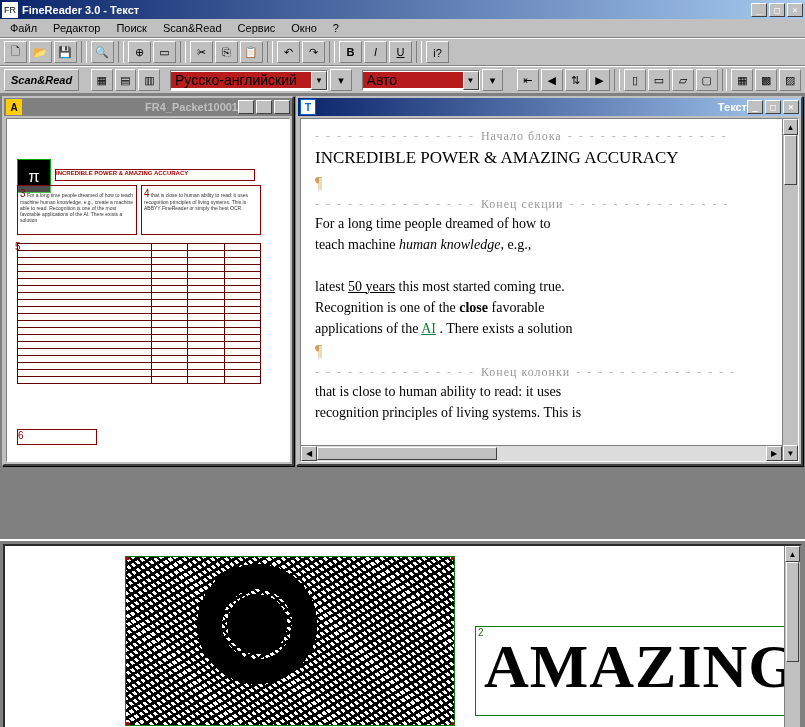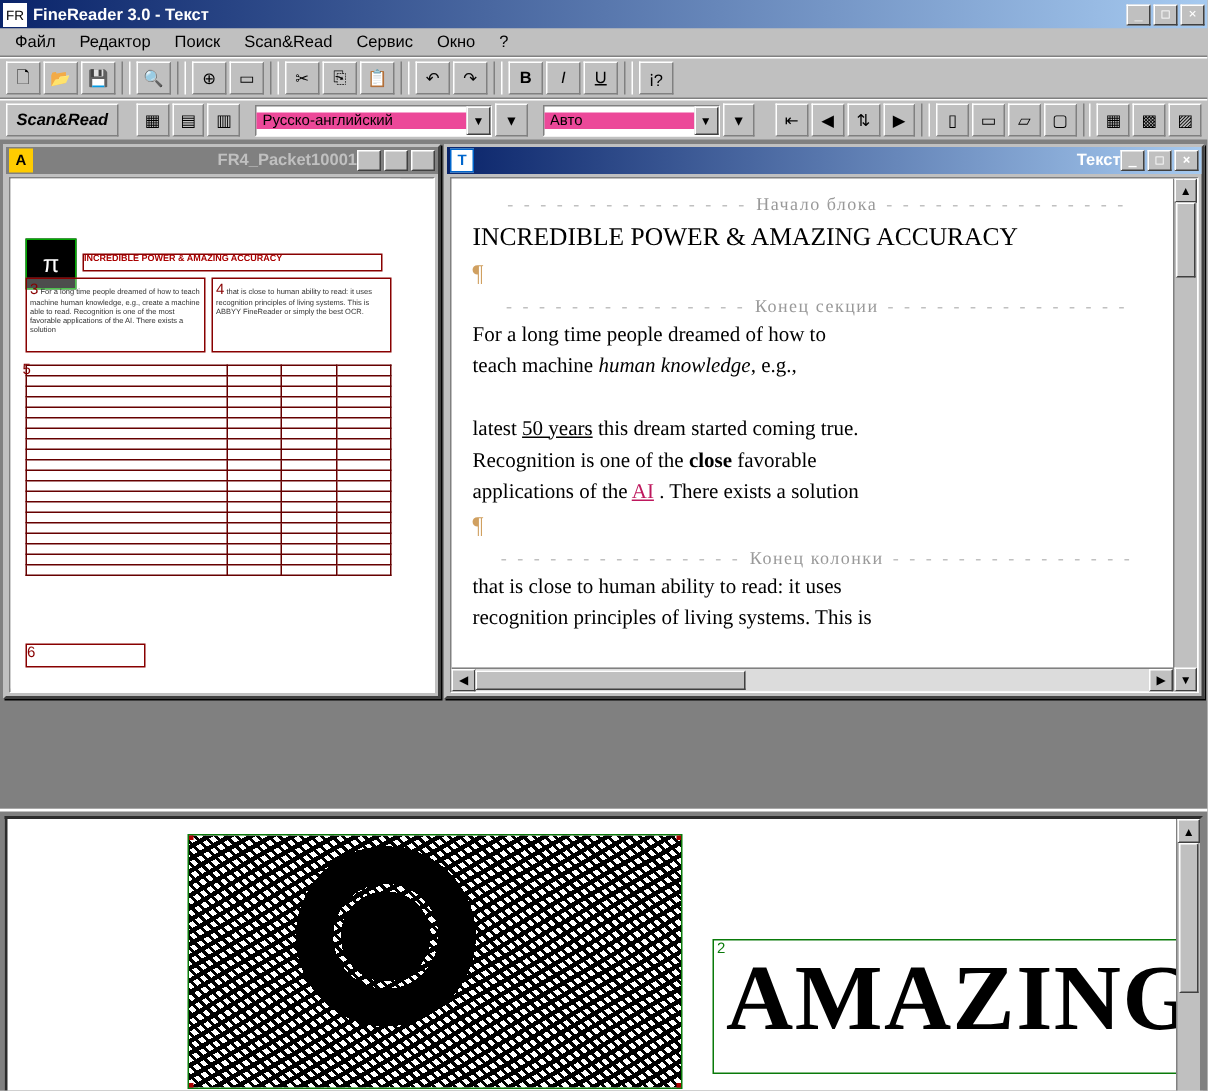--- a/index.html
+++ b/index.html
@@ -15,21 +15,21 @@
 
 .menubar { background: #c0c0c0; height: 19px; display: flex; align-items: center; padding: 0 2px; border-bottom: 1px solid #808080; }
 .menuitem { padding: 2px 8px; cursor: default; }
 
 
 .toolbar { background: #c0c0c0; height: 28px; display: flex; align-items: center; padding: 2px 4px; gap: 2px; border-top: 1px solid #fff; border-bottom: 1px solid #808080; }
 .toolbtn { width: 23px; height: 22px; background: #c0c0c0; border: 1px solid; border-color: #fff #808080 #808080 #fff; display: flex; align-items: center; justify-content: center; font-size: 11px; cursor: default; }
 .toolsep { width: 6px; height: 22px; border-left: 1px solid #808080; border-right: 1px solid #fff; margin: 0 2px; }
 .scanread-btn { height: 22px; padding: 0 6px; background: #c0c0c0; border: 1px solid; border-color: #fff #808080 #808080 #fff; font-style: italic; font-weight: bold; font-size: 11px; display: flex; align-items: center; cursor: default; }
 .combo { height: 21px; background: white; border: 1px solid; border-color: #808080 #fff #fff #808080; display: flex; align-items: center; }
-.combo input { border: none; outline: none; padding: 0 4px; font-size: 10px; background: #ec4899; }
+.combo input { border: none; outline: none; padding: 0 4px; font-size: 14px; background: #b91c1c; }
 .combo .dropbtn { width: 16px; height: 19px; background: #c0c0c0; border: 1px solid; border-color: #fff #404040 #404040 #fff; display: flex; align-items: center; justify-content: center; font-size: 8px; }
 
 
 .mdi { background: #808080; height: 445px; position: relative; padding: 2px; display: flex; gap: 2px; }
 
 
 .childwin { background: #c0c0c0; border: 2px solid; border-color: #c0c0c0 #404040 #404040 #c0c0c0; display: flex; flex-direction: column; box-shadow: 1px 1px 0 #000; }
 .childwin.active .childtitle { background: linear-gradient(to right, #0a246a, #a6caf0); color: white; }
 .childwin.inactive .childtitle { background: #808080; color: #c0c0c0; }
 .childtitle { height: 18px; display: flex; align-items: center; padding: 0 2px; font-weight: bold; font-size: 11px; }
@@ -41,29 +41,29 @@
 .scanpreview { width: 260px; height: 340px; background: white; padding: 6px; font-size: 6px; color: #333; position: relative; }
 .scanpreview .imgregion { border: 1px solid #0a0; position: absolute; }
 .scanpreview .txtregion { border: 1px solid #800; position: absolute; background: rgba(255,255,255,0.3); }
 .scanpreview .tableregion { position: absolute; }
 .minitable { width: 100%; border-collapse: collapse; font-size: 5px; }
 .minitable td { border: 1px solid #600; padding: 1px 2px; height: 7px; }
 .previewhead { font-size: 6px; color: #a00; font-weight: bold; }
 
 
 .textpanel { font-family: Georgia, "Times New Roman", serif; font-size: 14px; padding: 8px 14px; line-height: 1.5; overflow-y: auto; height: 100%; position: relative; color: #000; }
-.marker-line { color: #999; font-size: 12px; text-align: center; letter-spacing: 1px; white-space: nowrap; overflow:hidden; }
+.marker-line { color: #999; font-size: 12px; letter-spacing: 1px; white-space: nowrap; overflow:hidden; }
 .marker-line::before, .marker-line::after { content: "- - - - - - - - - - - - - - -"; color: #bbb; letter-spacing: 2px; }
 .marker-line::before { margin-right: 6px; }
 .marker-line::after { margin-left: 6px; }
 .picbullet { color: #888; font-style: italic; font-size: 13px; }
 .heading-text { font-size: 17px; }
 .para-mark { color: #d0a060; font-size: 16px; }
 .underln { text-decoration: underline; }
-.green-word { color: #be185d; text-decoration: underline; }
+.green-word { color: #15803d; text-decoration: underline; }
 .scrollbar-v { position: absolute; right: 0; top: 0; bottom: 0; width: 16px; background: #c0c0c0; border-left: 1px solid #808080; }
 .scrollbar-v .thumb { position: absolute; left: 1px; right: 1px; top: 16px; height: 50px; background: #c0c0c0; border: 1px solid; border-color: #fff #404040 #404040 #fff; }
 .scrollbar-v .arw { position: absolute; left: 0; right: 0; height: 16px; background: #c0c0c0; border: 1px solid; border-color: #fff #404040 #404040 #fff; display:flex; align-items:center; justify-content:center; font-size:8px; }
 .scrollbar-v .arw.up { top: 0; }
 .scrollbar-v .arw.dn { bottom: 0; }
 
 .scrollbar-h { position: absolute; left: 0; right: 16px; bottom: 0; height: 16px; background: #dcdcdc; border-top:1px solid #808080; }
 .scrollbar-h .arw { position:absolute; top:0; bottom:0; width:16px; background:#c0c0c0; border:1px solid; border-color:#fff #404040 #404040 #fff; display:flex;align-items:center;justify-content:center;font-size:8px;}
 .scrollbar-h .arw.lf{left:0;} .scrollbar-h .arw.rt{right:0;}
 .scrollbar-h .thumb{position:absolute; top:1px; bottom:1px; left:16px; width:180px; background:#c0c0c0; border:1px solid; border-color:#fff #404040 #404040 #fff;}
@@ -346,21 +346,21 @@
     <div class="childbody" style="position:relative;">
       <div class="textpanel" style="padding-right:24px; padding-bottom:20px;">
         <div class="marker-line"><span>Начало блока</span></div>
         <div class="heading-text">INCREDIBLE POWER &amp; AMAZING ACCURACY</div>
         <div class="para-mark">¶</div>
         <div class="marker-line"><span>Конец секции</span></div>
         <div>
           <span>For a long time people dreamed of how to</span><br>
           <span>teach machine </span><i>human knowledge</i><span>, e.g.,</span><br>
           <br>
-          <span>latest </span><span class="underln">50 years</span><span> this dream started coming true.</span><br>
+          <span>latest </span><span class="underln">50 years</span><span> this most started coming true.</span><br>
           <span>Recognition is one of the </span><b>close</b><span> favorable</span><br>
           <span>applications of the </span><span class="green-word">AI</span><span> . There exists a solution</span>
         </div>
         <div class="para-mark">¶</div>
         <div class="marker-line"><span>Конец колонки</span></div>
         <div>
           <span>that is close to human ability to read: it uses</span><br>
           <span>recognition principles of living systems. This is</span>
         </div>
       </div>

